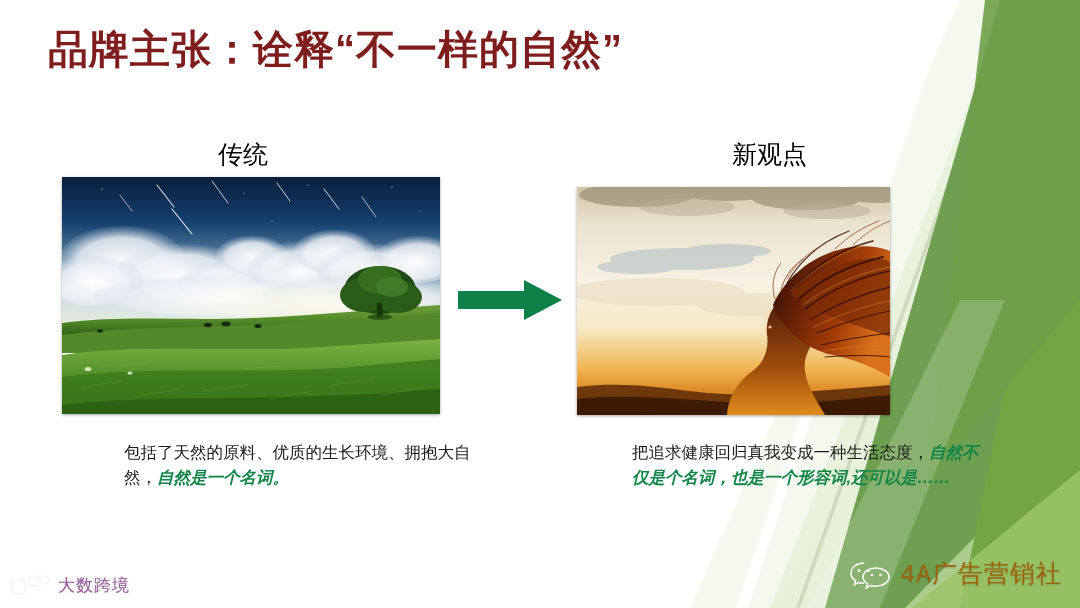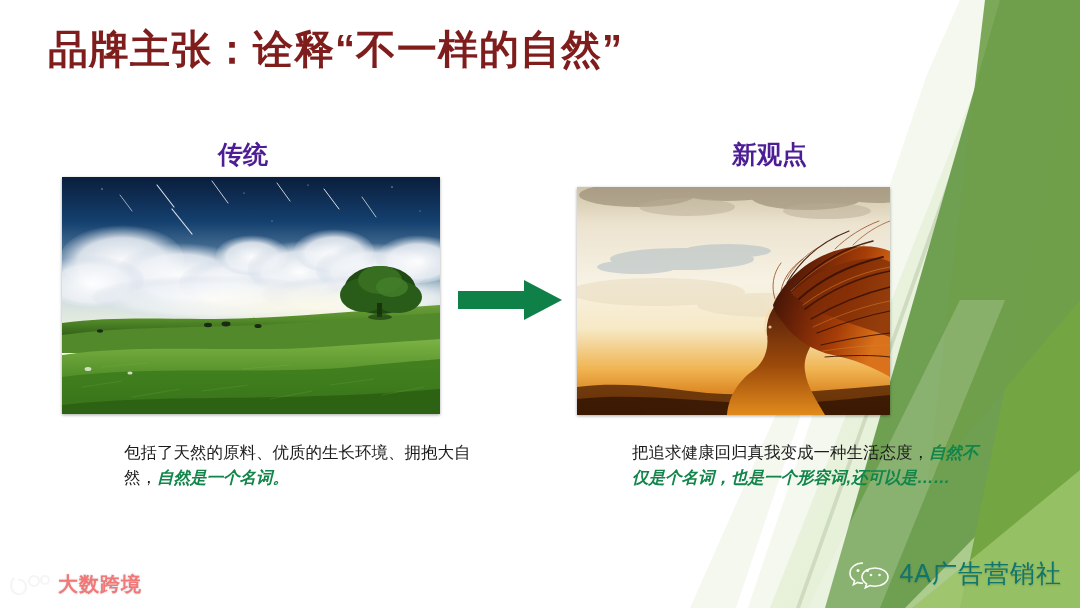--- a/index.html
+++ b/index.html
@@ -17,21 +17,21 @@
   
   #slide-title {
     position:absolute; left:48px; top:22px;
     font-size:40px; font-weight:bold; letter-spacing:1px;
     color:#7f1d1d; white-space:nowrap; z-index:5;
   }
 
   
   .col-heading {
     position:absolute; z-index:5;
-    font-size:25px; font-weight:bold; color:#4c1d95;
+    font-size:25px; font-weight:normal; color:#000000;
     white-space:nowrap;
   }
   #heading-left  { left:218px; top:138px; }
   #heading-right { left:732px; top:138px; }
 
   
   .photo {
     position:absolute; z-index:4; overflow:hidden;
     box-shadow:0 1px 3px rgba(0,0,0,.35);
   }
@@ -56,31 +56,32 @@
     color:#12854A; font-weight:bold; font-style:italic;
   }
 
   
   #watermark-left {
     position:absolute; left:8px; bottom:10px; z-index:6;
     display:flex; align-items:center; gap:6px;
     opacity:.72;
   }
   #watermark-left .wm-text {
-    font-size:20px; font-weight:bold; color:#ef4444;
+    font-size:17px; font-weight:normal; color:#701a75;
     text-shadow:0 0 2px rgba(120,120,120,.55);
     letter-spacing:1px;
   }
   #watermark-right {
     position:absolute; right:18px; bottom:18px; z-index:6;
     display:flex; align-items:center; gap:9px;
   }
   #watermark-right .wm-text {
-    font-size:25px; color:#0f766e; letter-spacing:1px;
+    font-size:25px; color:#a16207; letter-spacing:1px;
     text-shadow:0 1px 2px rgba(0,0,0,.18);
+    font-family:Liberation Mono, monospace;
   }
 </style>
 </head>
 <body>
 
 <svg id="bg-deco" viewBox="0 0 1080 608" preserveAspectRatio="none">
   <defs>
     <linearGradient id="gLight" x1="0" y1="0" x2="1" y2="1">
       <stop offset="0" stop-color="#eef5e6"></stop>
       <stop offset="1" stop-color="#dcebc9"></stop>

